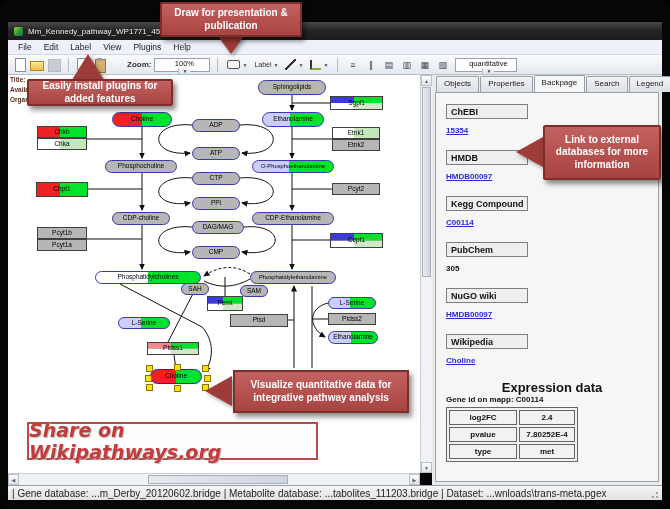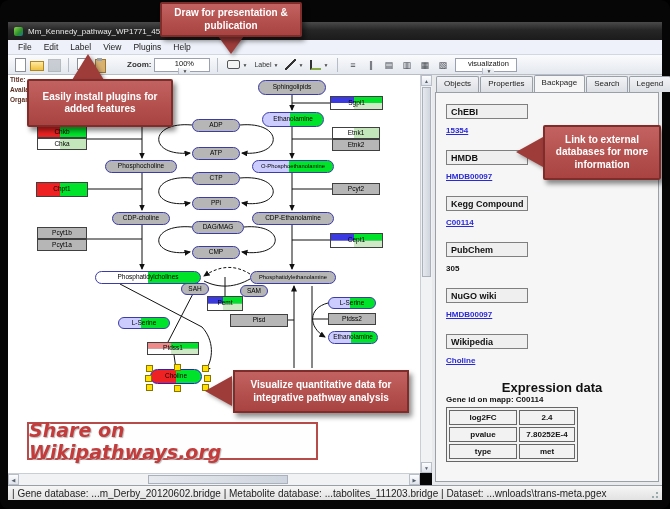--- a/index.html
+++ b/index.html
@@ -168,21 +168,21 @@
         <span class="car">▼</span>
       </span>
     <span class="tsep"></span>
     <span class="align-ico">≡</span>
     <span class="align-ico">∥</span>
     <span class="align-ico">▤</span>
     <span class="align-ico">▥</span>
     <span class="align-ico">▦</span>
     <span class="align-ico">▧</span>
     <span class="combo" style="width:62px;margin-left:2px">
-      <span>visualization</span>
+      <span>quantitative</span>
       <span class="car">▼</span>
     </span>
   </div>
 
   <div class="canvas">
     <div>
         <div class="info-label" style="top: 1px;">Title:</div>
         <div class="info-label" style="top: 11px;">Availab</div>
         <div class="info-label" style="top: 21px;">Organis</div>
       </div>
@@ -335,21 +335,21 @@
     <span class="grip"></span>
   </div>
 
   <div class="share-box">
     <span class="share-text">Share on Wikipathways.org</span>
   </div>
 
   <div class="callout" style="left:160px;top:2px;width:142px;height:35px">Draw for presentation &amp; publication</div>
   <span class="arrow arr-down" style="left:218px;top:36px"></span>
 
-  <div class="callout" style="left:27px;top:79px;width:146px;height:48px">Easily install plugins for added features</div>
+  <div class="callout" style="left:27px;top:79px;width:146px;height:27px">Easily install plugins for added features</div>
   <span class="arrow arr-up" style="left:72px;top:54px"></span>
 
   <div class="callout" style="left:543px;top:125px;width:118px;height:55px">Link  to external databases  for more information</div>
   <span class="arrow arr-left" style="left:516px;top:137px"></span>
 
   <div class="callout" style="left:233px;top:370px;width:176px;height:43px;border-radius:0">Visualize quantitative data  for integrative pathway analysis</div>
   <span class="arrow arr-left" style="left:205px;top:376px"></span>
 
 </div>
 

